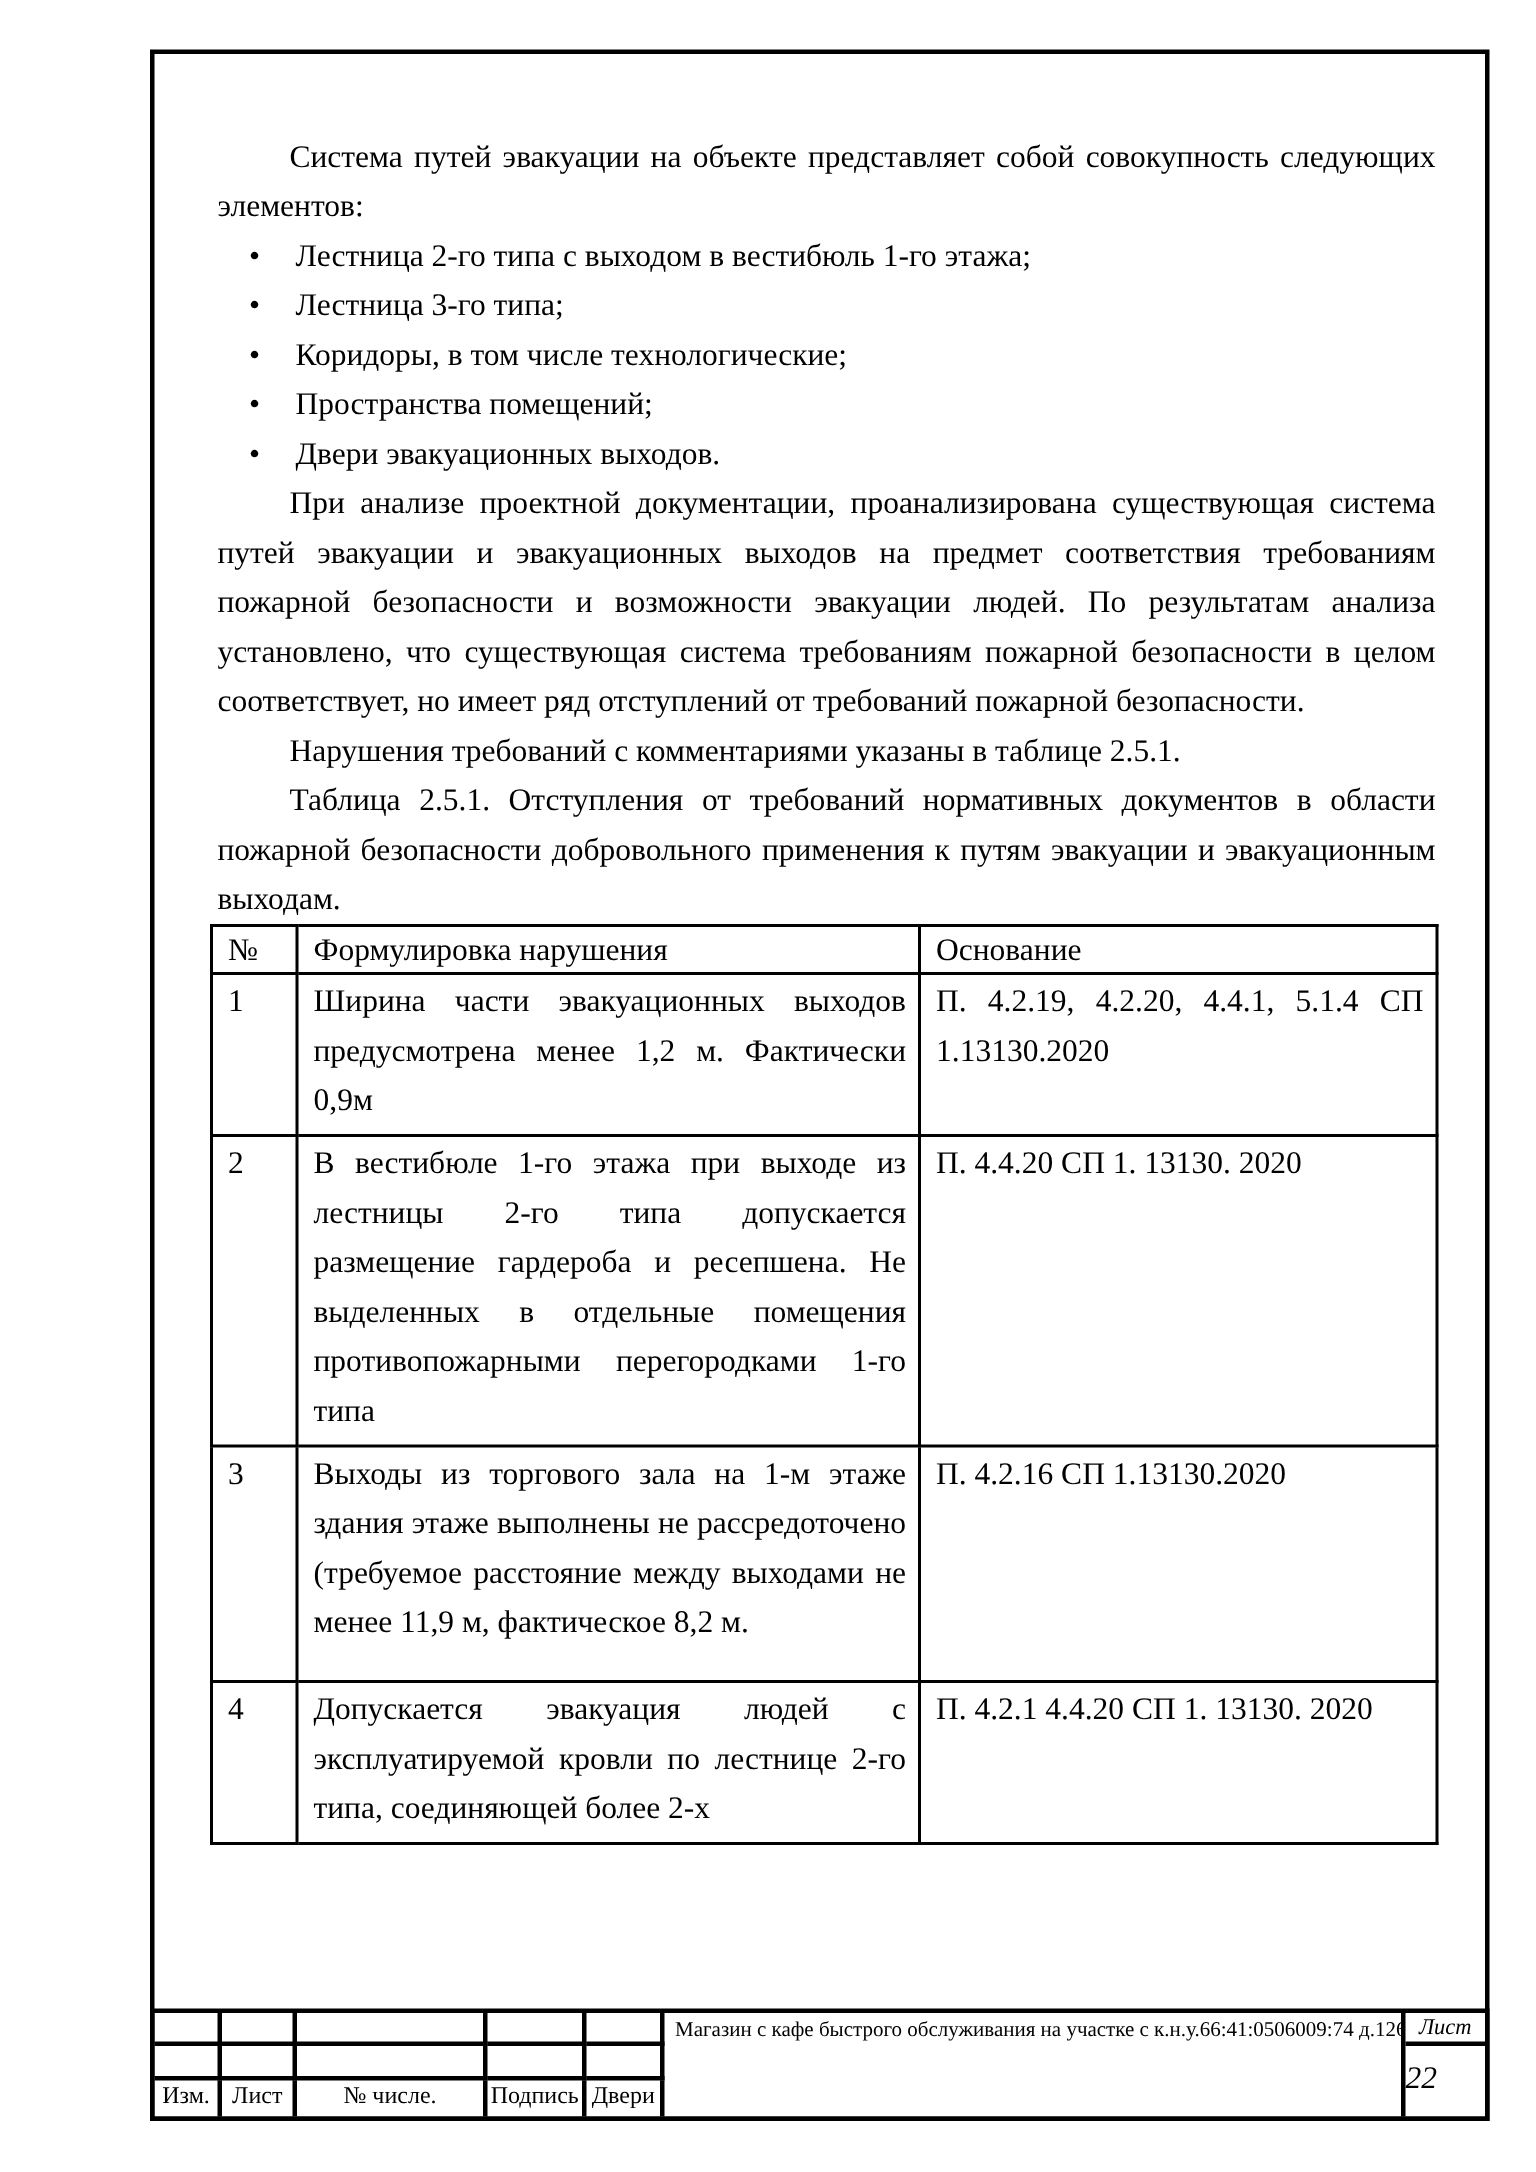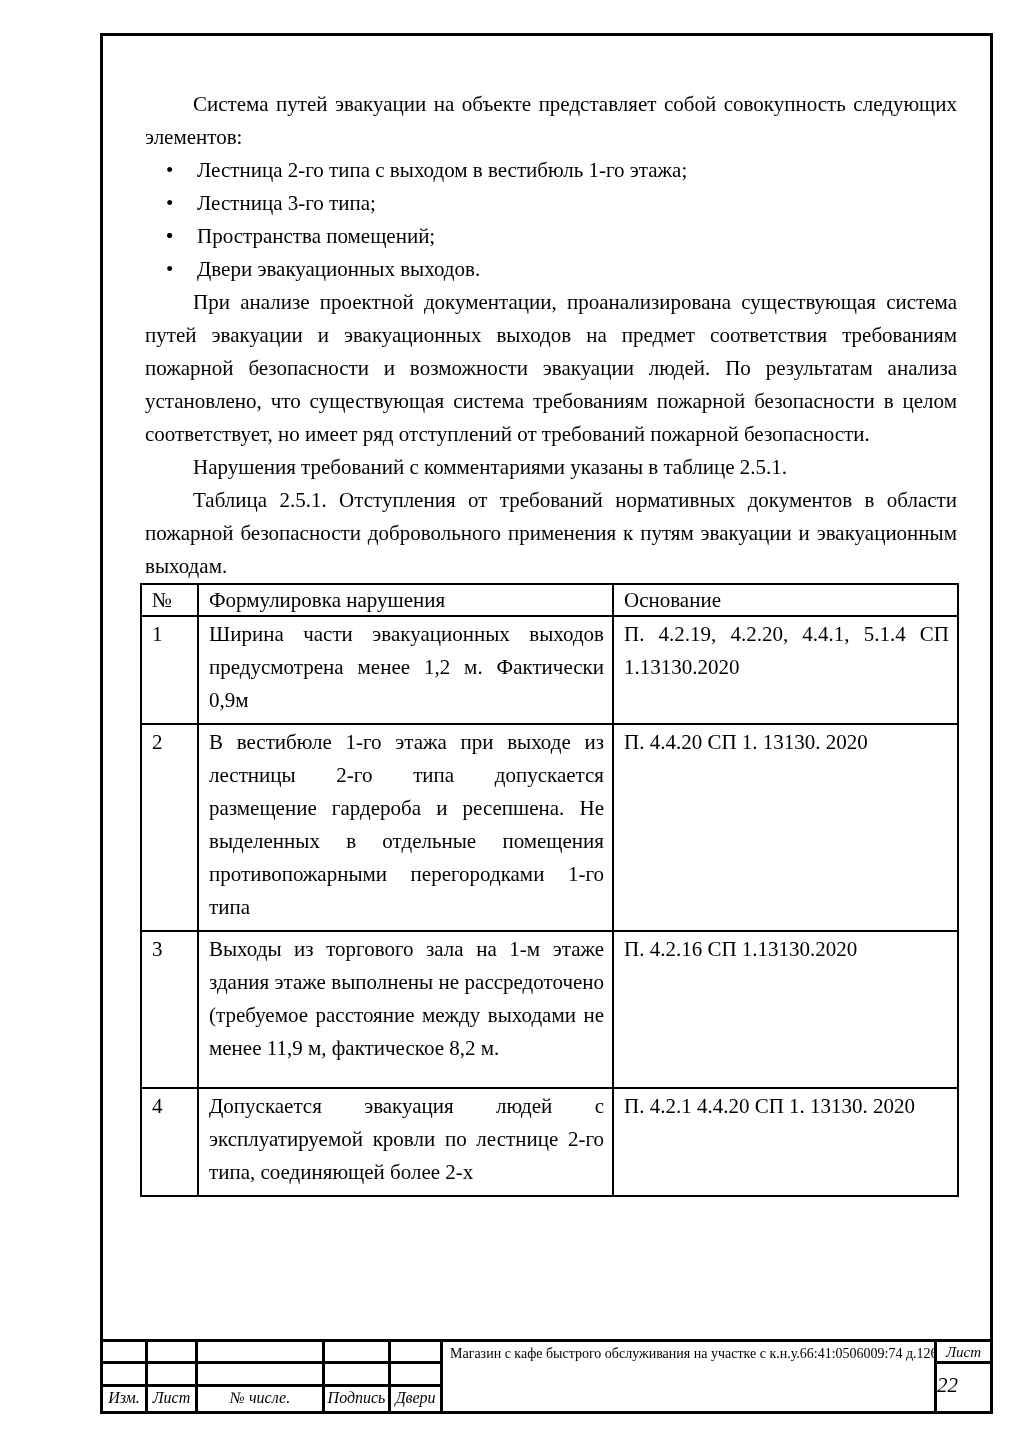--- a/index.html
+++ b/index.html
@@ -47,21 +47,21 @@
   .titleblock {
     position:absolute; left:100px; top:1339px; width:893px; height:75px;
     border:3px solid #000;
     display:grid;
     grid-template-columns:45px 50px 127px 66px 52px 1fr 53px;
     grid-template-rows:22px 23px 1fr;
   }
   .tb-cell { border-right:3px solid #000; border-bottom:3px solid #000; }
   .tb-cell.no-b { border-bottom:none; }
   .tb-label {
-    font-style:italic; font-size:16px; line-height:22px;
+    font-size:16px; line-height:22px;
     text-align:center; white-space:nowrap; overflow:hidden;
   }
   .tb-project {
     grid-column:6; grid-row:1 / 4;
     border-right:3px solid #000; border-bottom:none;
     font-size:14px; line-height:17px;
     padding:3px 2px 0 7px;
     white-space:nowrap; overflow:hidden;
   }
   .tb-sheet-label {
@@ -88,20 +88,21 @@
     <div class="bullet-item">
       <span class="bullet-dot">•</span>
       <span>Лестница 2-го типа с выходом в вестибюль 1-го этажа;</span>
     </div>
     <div class="bullet-item">
       <span class="bullet-dot">•</span>
       <span>Лестница 3-го типа;</span>
     </div>
     <div class="bullet-item">
       <span class="bullet-dot">•</span>
+      <span>Коридоры, в том числе технологические;</span>
     </div>
     <div class="bullet-item">
       <span class="bullet-dot">•</span>
       <span>Пространства помещений;</span>
     </div>
     <div class="bullet-item">
       <span class="bullet-dot">•</span>
       <span>Двери эвакуационных выходов.</span>
     </div>
   </div>

